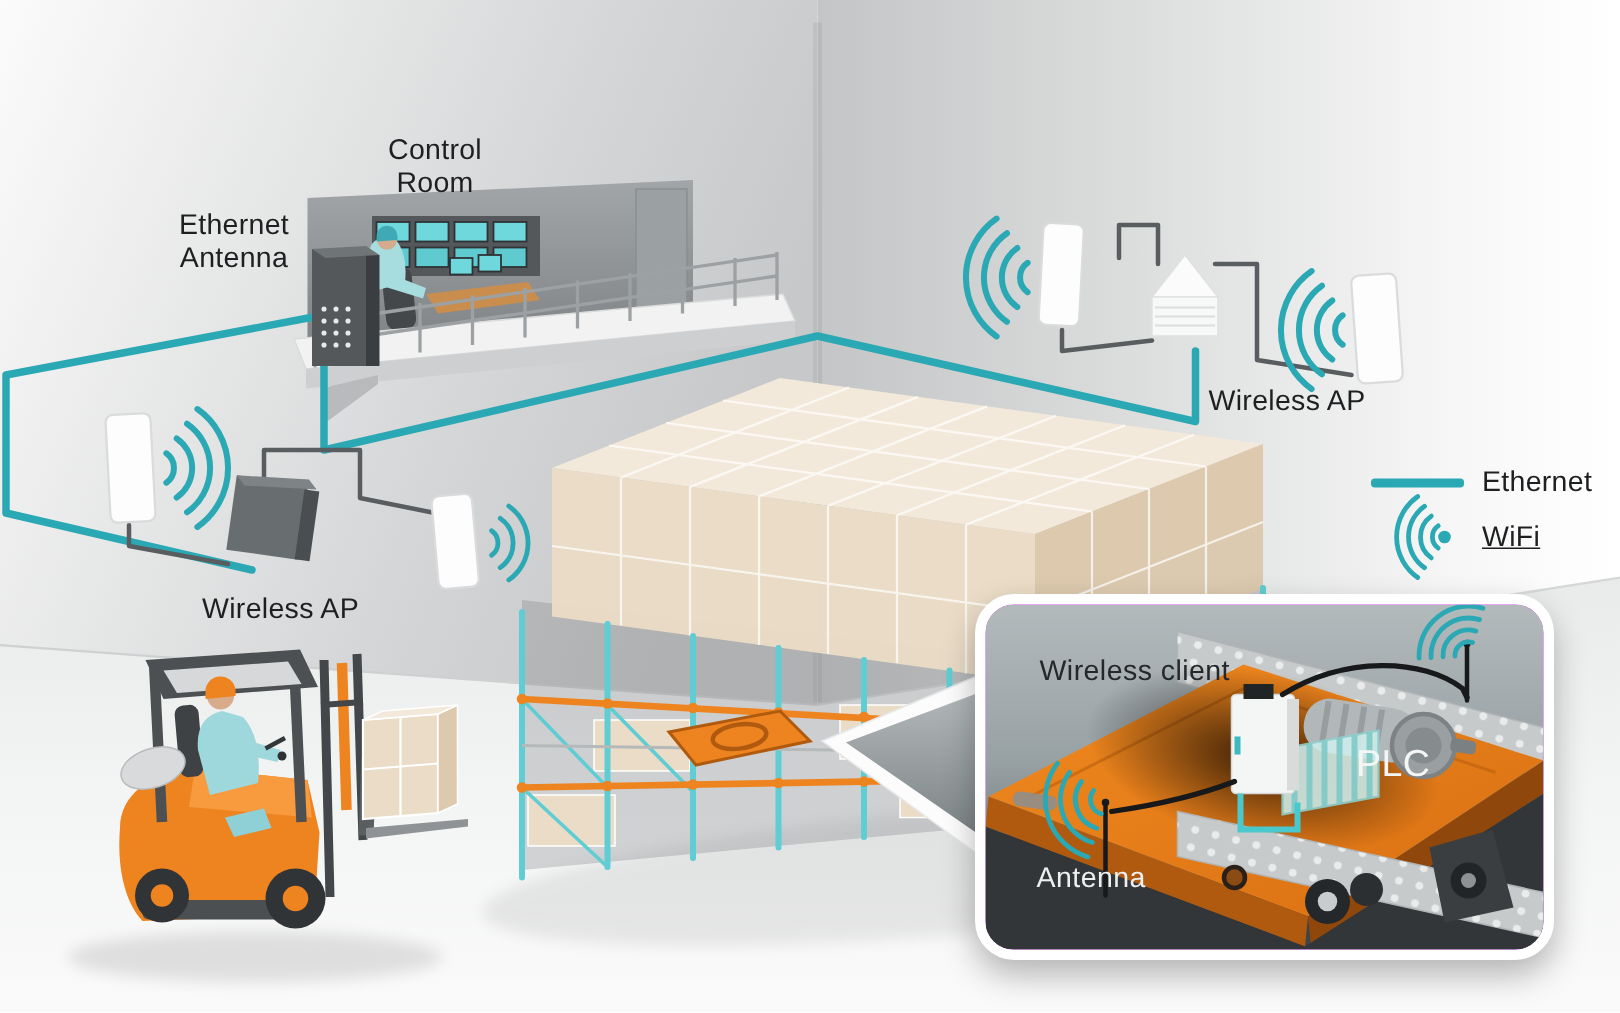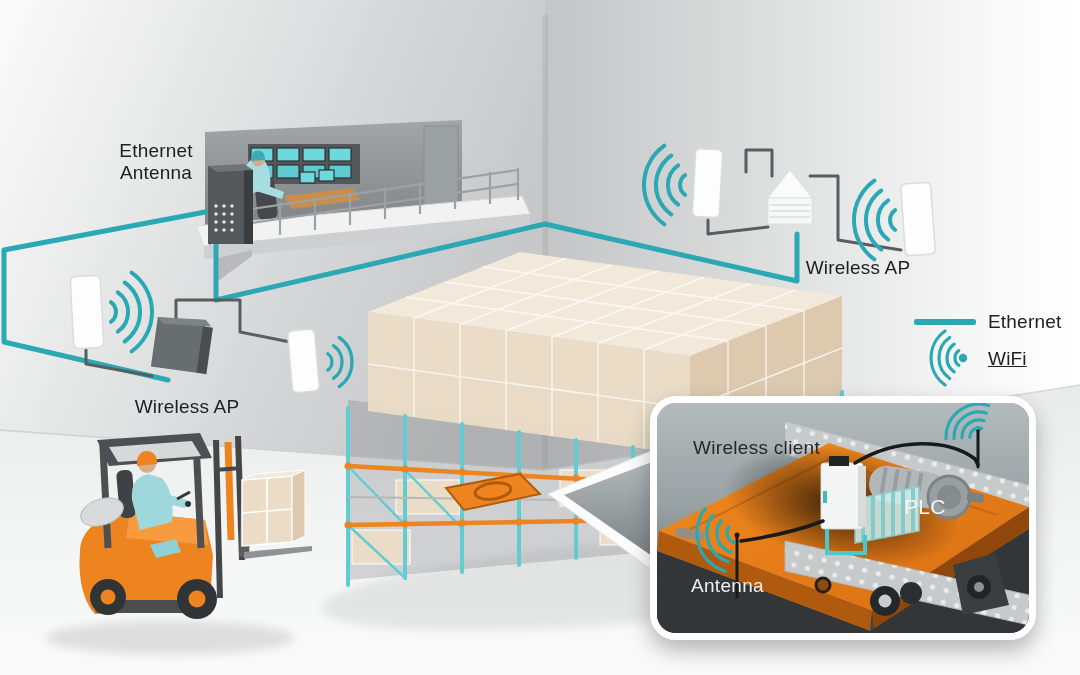--- a/index.html
+++ b/index.html
@@ -21,21 +21,21 @@
   .grid{stroke:#ffffff;stroke-width:1.5;opacity:.72;}
   .boxtop{fill:var(--box-top);} .boxleft{fill:var(--box-left);} .boxright{fill:var(--box-right);}
   .antpanel{fill:#fdfdfd;stroke:#dadbdc;stroke-width:1.5;}
   
   .inset{position:absolute;left:650px;top:396px;width:372px;height:230px;
          border:7px solid #ffffff;border-radius:26px;overflow:hidden;
          box-shadow:0 10px 22px rgba(0,0,0,.28);background:#d946ef;text-decoration:underline;}
   .inset svg{position:absolute;left:0;top:0;}
   .inset-label{position:absolute;font-size:19px;letter-spacing:.3px;white-space:nowrap;}
   .inset-label.wc{left:36px;top:34px;color:#25282a;}
-  .inset-label.plc{left:247px;top:92px;color:#f4f6f6;font-size:21px;}
+  .inset-label.plc{left:247px;top:92px;color:#f4f6f6;font-size:25px;}
   .inset-label.ant{left:34px;top:172px;color:#eef0f0;text-align:right;}
 </style>
 </head>
 <body>
 
 <div class="stage">
 
 <svg width="1080" height="675" viewBox="0 0 1080 675">
   <defs>
     <linearGradient id="gWallL" x1="0" y1="0" x2="1" y2="0.35">
@@ -452,20 +452,24 @@
       <circle cx="322" cy="184" r="12" fill="#222527"></circle>
           <circle cx="322" cy="184" r="5" fill="#8e9294"></circle>
       <circle cx="166" cy="182" r="7" fill="#8a4c12" stroke="#2a2019" stroke-width="3"></circle>
     </g>
   </svg>
   <div class="inset-label wc">Wireless client</div>
   <div class="inset-label plc">PLC</div>
   <div class="inset-label ant">Antenna</div>
 </div>
 
+<div class="lbl" style="left:238px;top:90px;width:104px;">
+  <div>Control</div>
+  <div>Room</div>
+</div>
 <div class="lbl" style="left:100px;top:140px;width:112px;">
   <div>Ethernet</div>
   <div>Antenna</div>
 </div>
 <div class="lbl" style="left:122px;top:396px;width:130px;">Wireless AP</div>
 <div class="lbl" style="left:798px;top:257px;width:120px;">Wireless AP</div>
 <div class="lbl left-align" style="left:988px;top:311px;">Ethernet</div>
 <div class="lbl left-align" style="left:988px;top:348px;text-decoration:underline;">WiFi</div>
 
 </div>

